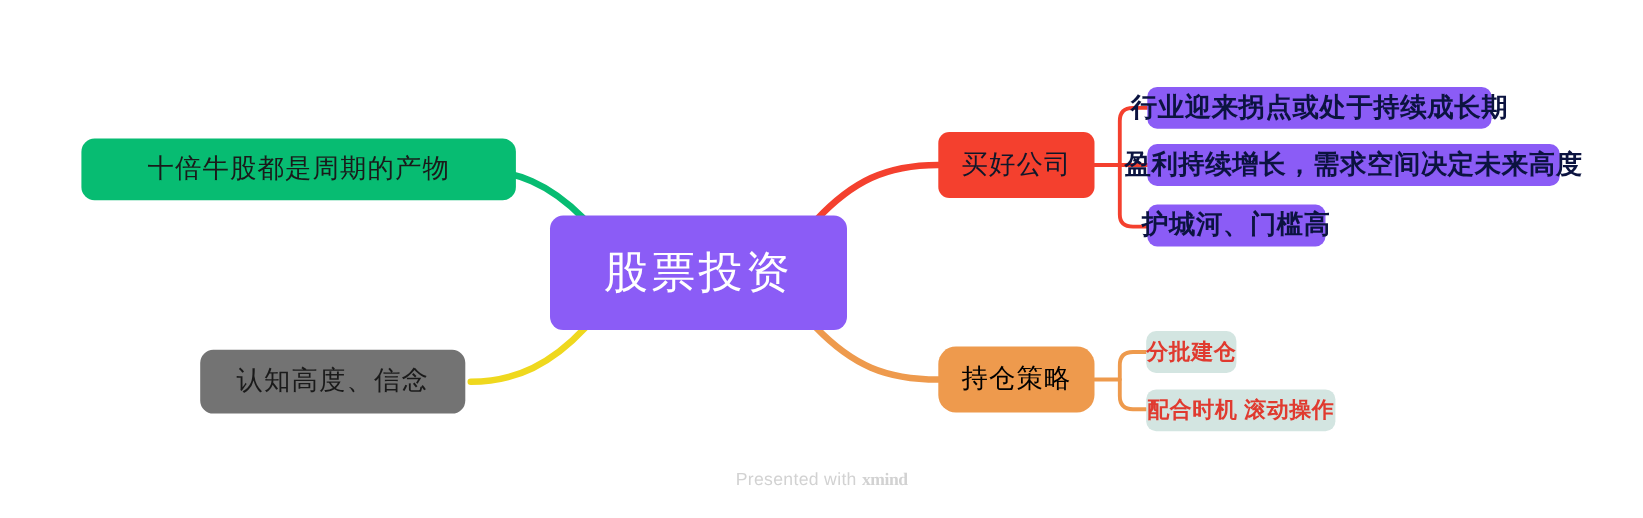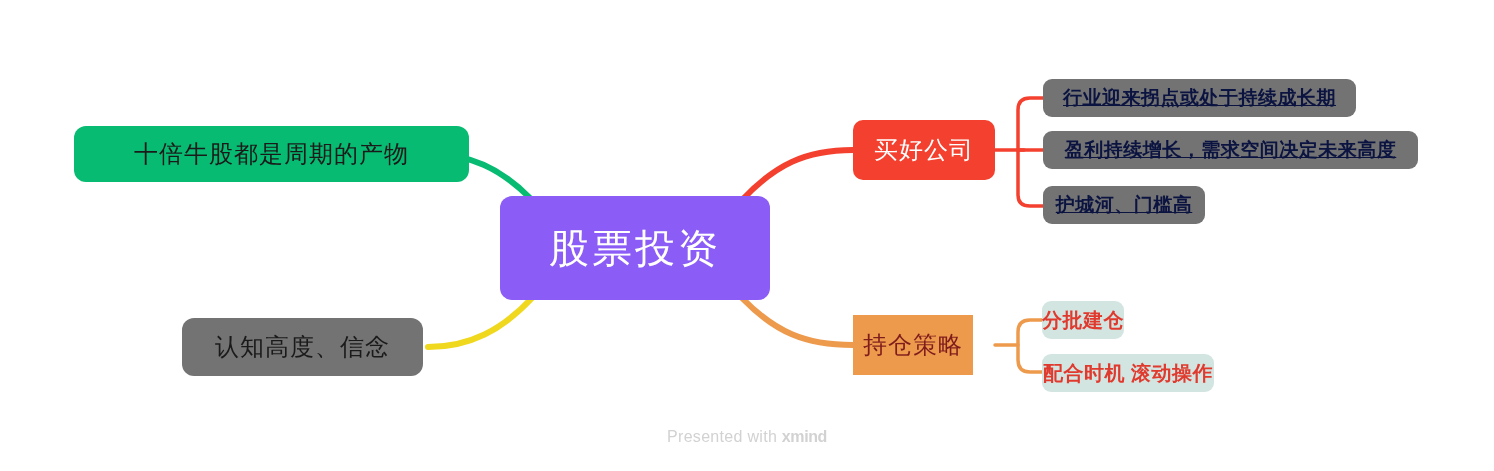--- a/index.html
+++ b/index.html
@@ -75,48 +75,47 @@
     letter-spacing: 1px;
   }
 
   
   .node-red {
     left: 853px;
     top: 120px;
     width: 142px;
     height: 60px;
     background: #F4402E;
-    color: #ffffff;
+    color: #0f172a;
     border-radius: 10px;
     font-size: 24px;
     letter-spacing: 1px;
   }
   .node-orange {
     left: 853px;
     top: 315px;
-    width: 120px;
+    width: 142px;
     height: 60px;
     background: #EE9A4D;
-    color: #7f1d1d;
-    border-radius: 0;
+    color: #000000;
+    border-radius: 16px;
     font-size: 24px;
     letter-spacing: 1px;
   }
 
   
   .node-blue {
-    background: #737373;
+    background: #8b5cf6;
     color: #0B1340;
     border-radius: 9px;
-    font-size: 19px;
+    font-size: 24px;
     font-weight: bold;
     height: 38px;
     padding: 0 10px;
     letter-spacing: 0.5px;
-    text-decoration: underline;
   }
   .blue-1 { left: 1043px; top: 79px;  width: 313px; }
   .blue-2 { left: 1043px; top: 131px; width: 375px; }
   .blue-3 { left: 1043px; top: 186px; width: 162px; }
 
   
   .node-mint {
     background: #D3E5E1;
     color: #E03A2F;
     border-radius: 9px;
@@ -137,20 +136,21 @@
     width: 1494px;
     text-align: center;
     font-size: 16px;
     color: #d2d2d2;
     letter-spacing: 0.3px;
     user-select: none;
   }
   .watermark .brand {
     font-weight: bold;
     letter-spacing: -0.4px;
+    font-family: Liberation Serif, serif;
   }
 </style>
 </head>
 <body>
 
 <div id="canvas">
 
   <svg id="connectors" viewBox="0 0 1494 471" xmlns="http://www.w3.org/2000/svg">
 
     <path d="M 428 154 C 470 154 500 168 530 198" fill="none" stroke="#07BC72" stroke-width="6" stroke-linecap="round"></path>

